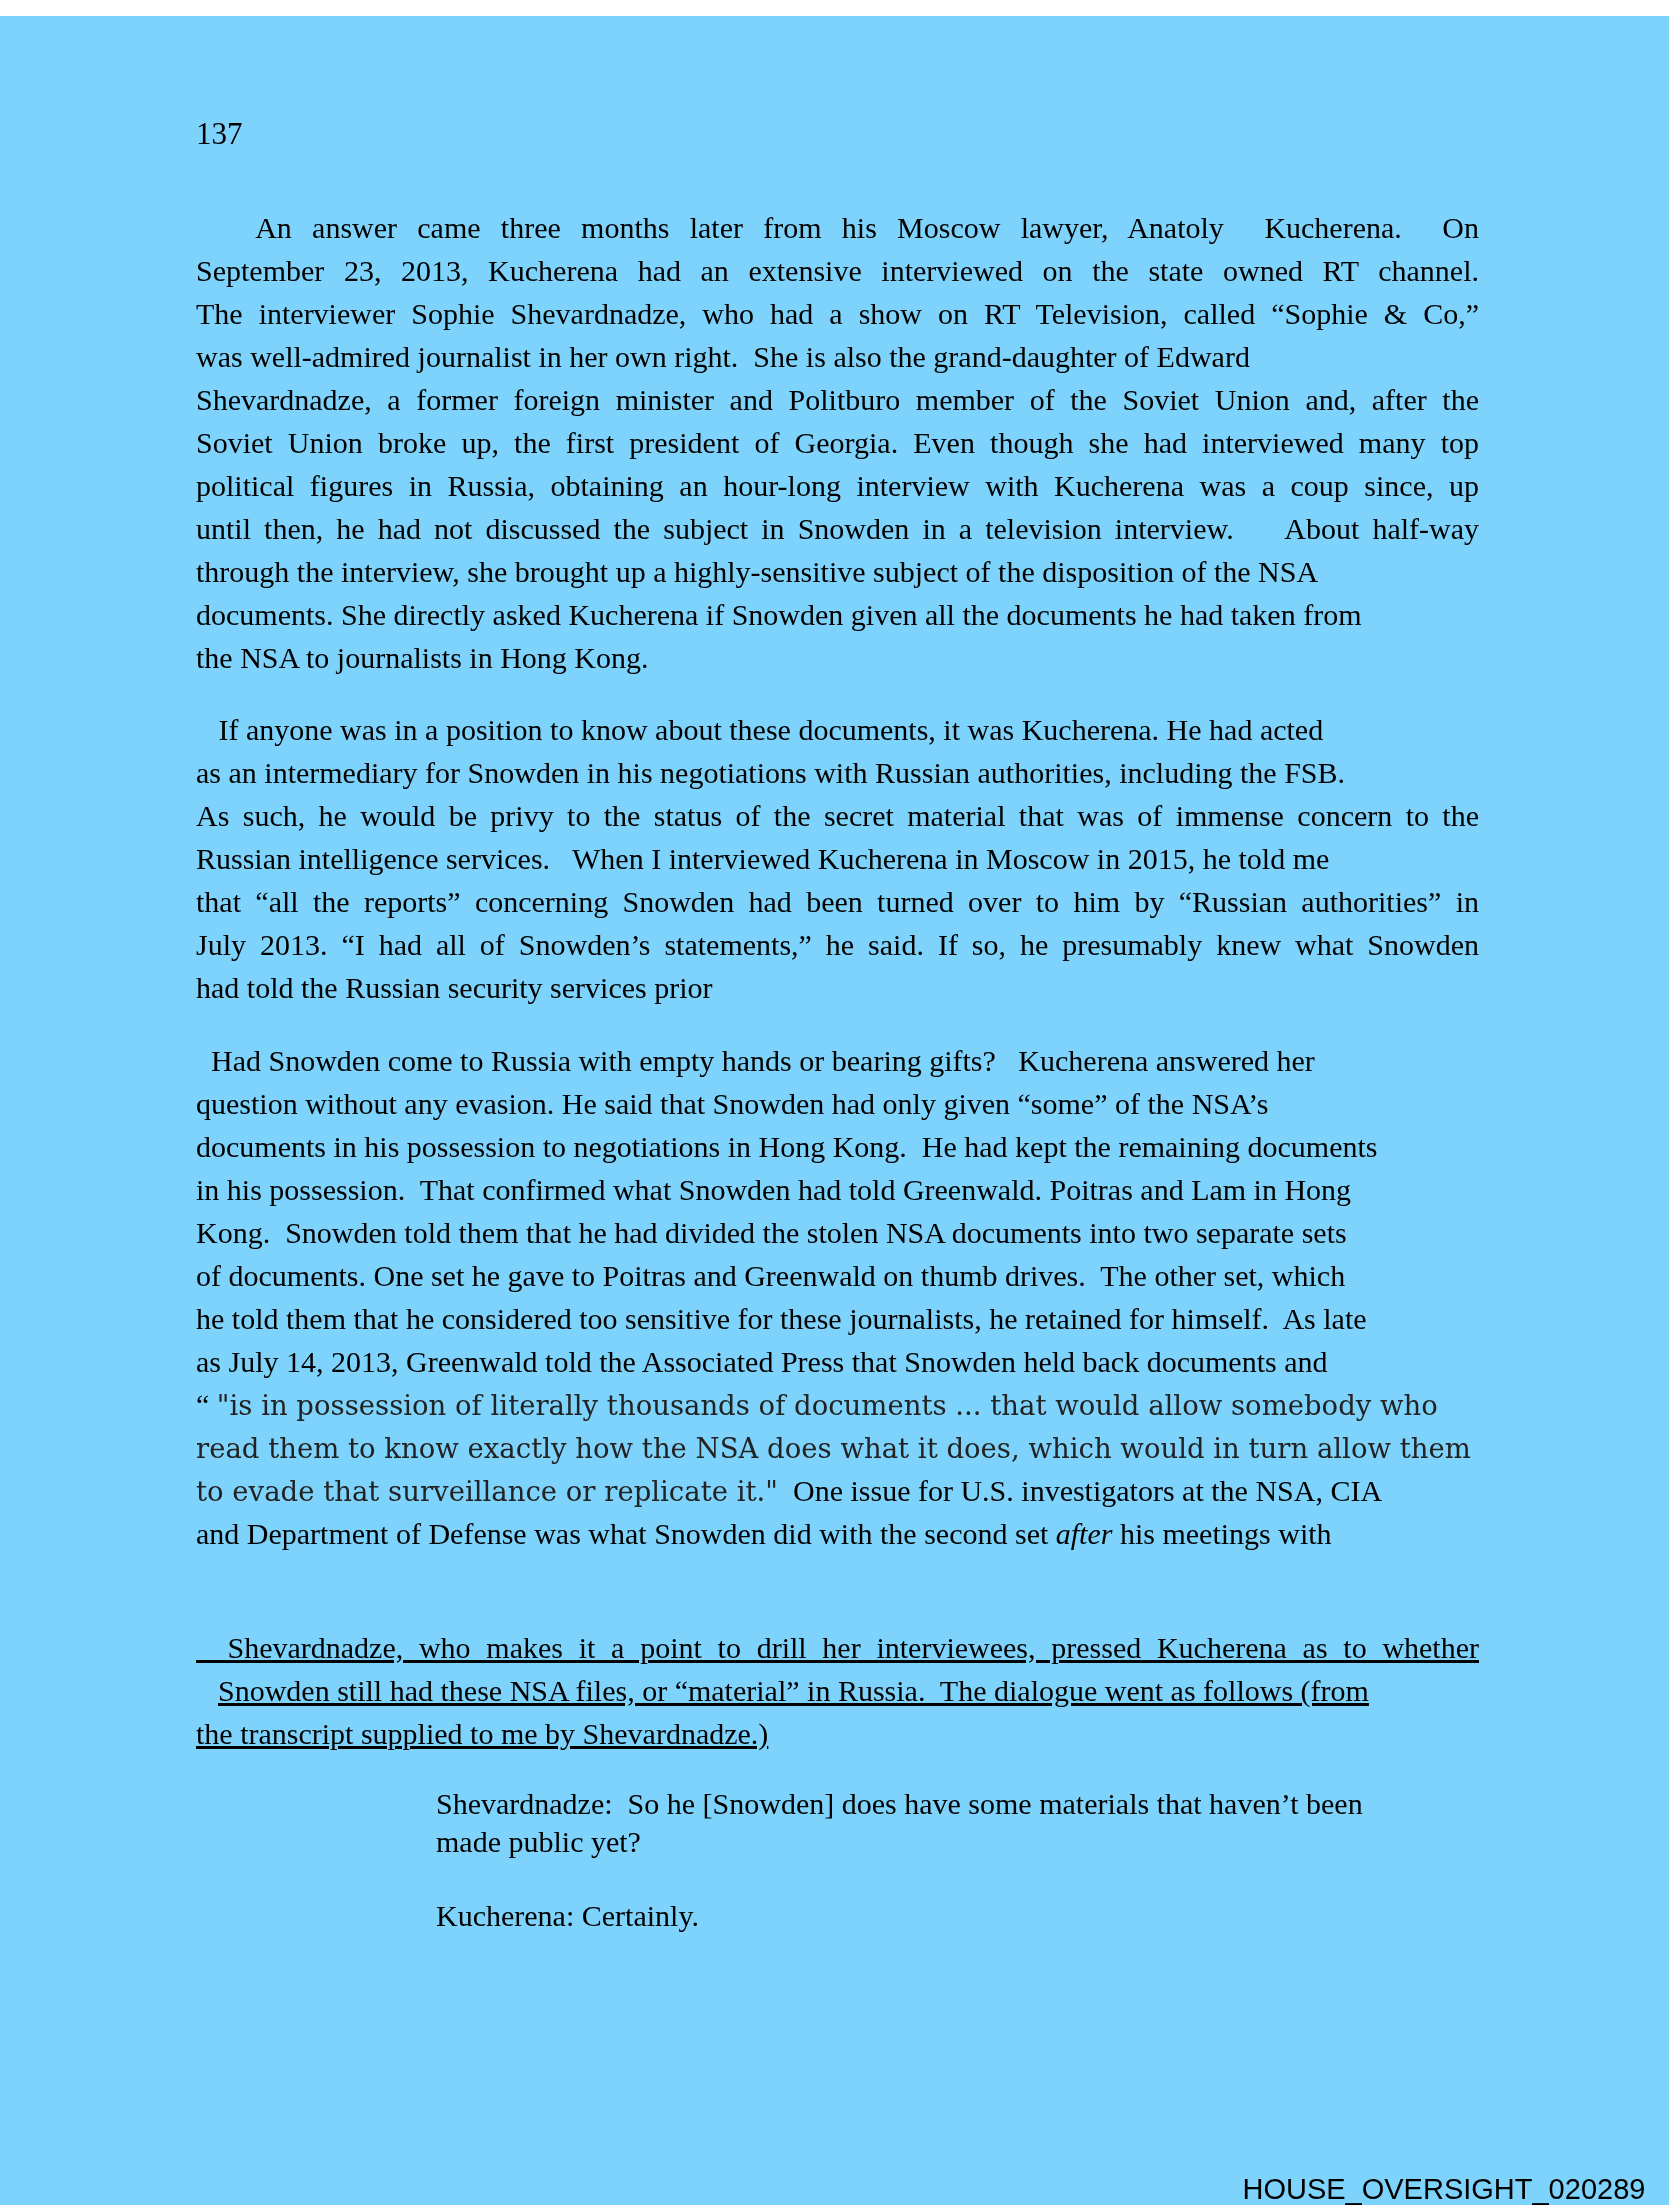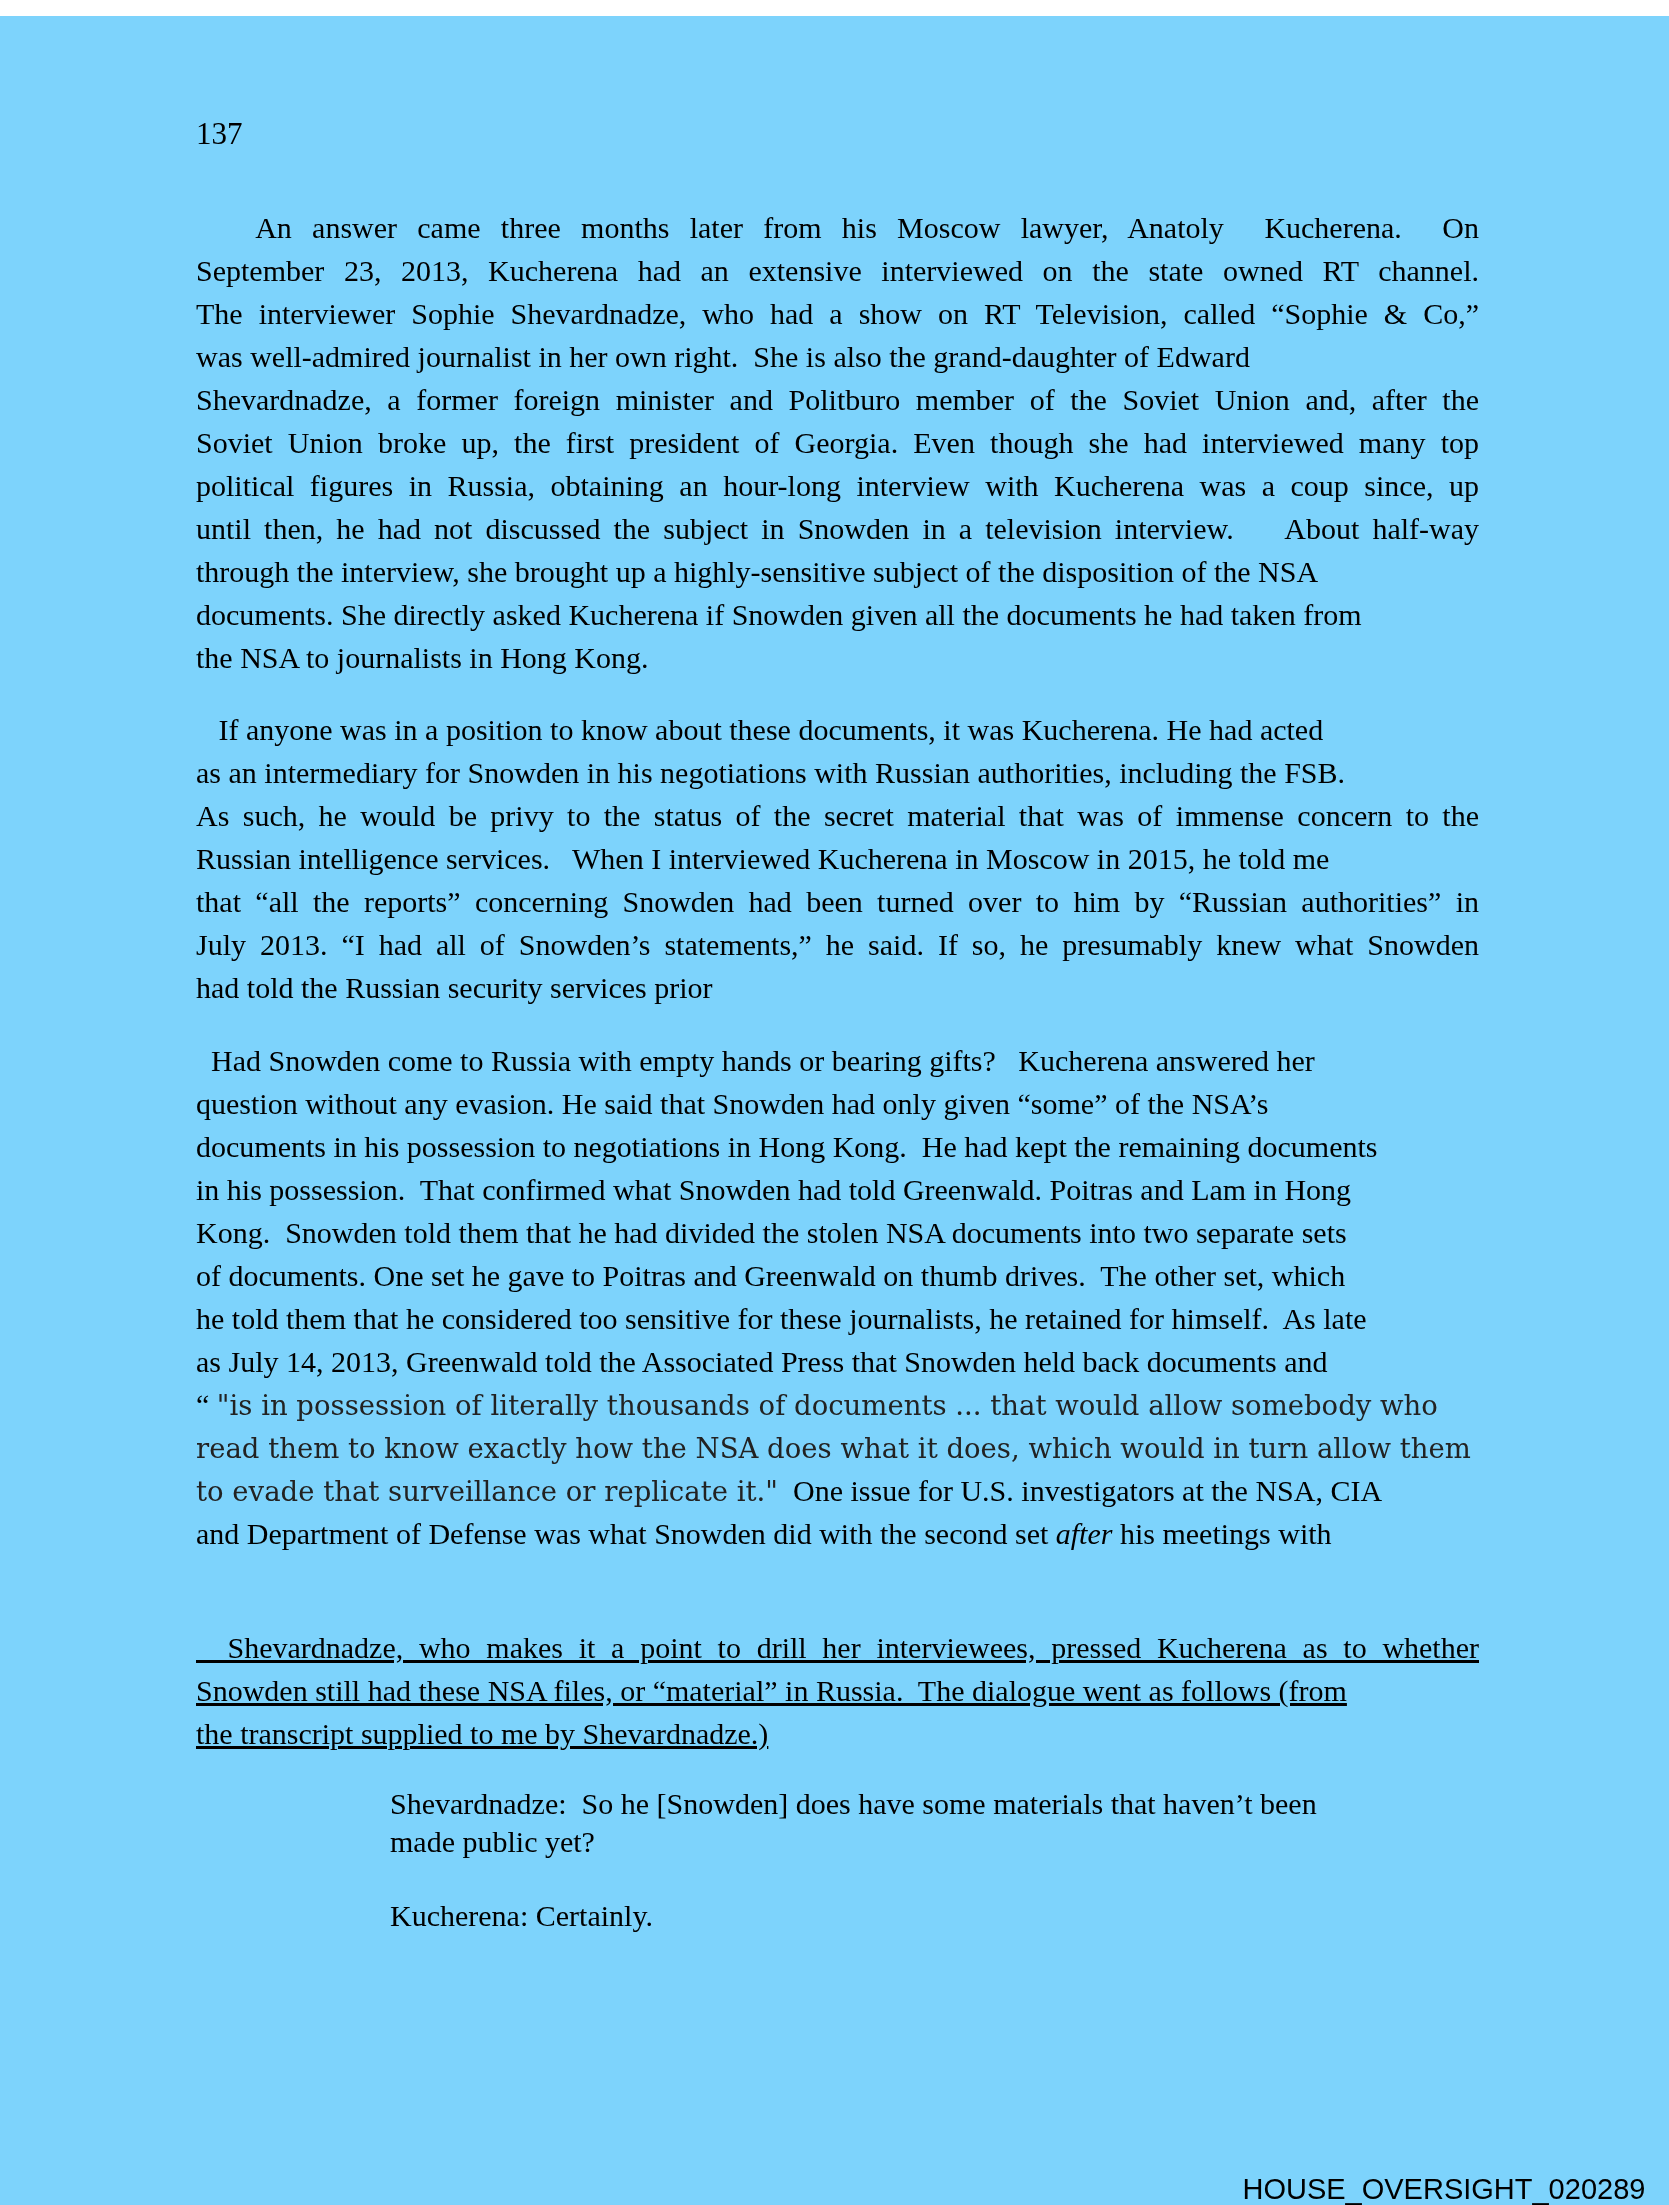--- a/index.html
+++ b/index.html
@@ -5,21 +5,21 @@
   html, body { margin: 0; padding: 0; background: #ffffff; }
   body { width: 1669px; height: 2205px; position: relative; overflow: hidden; }
   .page { position: absolute; left: 0; top: 16px; width: 1669px; height: 2205px; background: #7dd3fc; }
   .serif { font-family: "Liberation Serif", "DejaVu Serif", serif; color: #000; }
   .page-number { position: absolute; left: 196px; top: 98px; font-size: 31px; line-height: 39px; }
   .para { position: absolute; left: 196px; width: 1283px; }
   .line { display: block; white-space: pre; font-size: 30px; line-height: 43px; height: 43px; }
   .justify { text-align: justify; text-align-last: justify; }
   .quote-font { font-family: "DejaVu Serif", serif; color: #222; font-size: 27.5px; }
   .dialogue { position: absolute; left: 390px; width: 982px; }
-  .dialogue .line { line-height: 38px; height: 38px; }
+  .dialogue .line { line-height: 38px; height: 38px; margin-left: 46px; }
   .footer { position: absolute; right: 23.6px; top: 2154px; font-family: "Liberation Sans", sans-serif; font-size: 29px; color: #000; line-height: 39px; margin-left: 47px; }
   em { font-style: italic; }
 </style>
 </head>
 <body>
 
 <div class="page">
 
   <div class="page-number serif">137</div>
 
@@ -57,21 +57,21 @@
     <span class="line">he told them that he considered too sensitive for these journalists, he retained for himself.  As late</span>
     <span class="line">as July 14, 2013, Greenwald told the Associated Press that Snowden held back documents and</span>
     <span class="line"><span>“ </span><span class="quote-font">"is in possession of literally thousands of documents ... that would allow somebody who</span></span>
     <span class="line"><span class="quote-font">read them to know exactly how the NSA does what it does, which would in turn allow them</span></span>
     <span class="line"><span class="quote-font">to evade that surveillance or replicate it."</span><span>  One issue for U.S. investigators at the NSA, CIA</span></span>
     <span class="line"><span>and Department of Defense was what Snowden did with the second set </span><em>after</em><span> his meetings with</span></span>
   </div>
 
   <div class="para serif" style="top:1610px;text-decoration:underline;">
     <span class="line justify">  Shevardnadze, who makes it a point to drill her interviewees, pressed Kucherena as to whether</span>
-    <span class="line justify" style="text-align-last:left;">Snowden still had these NSA files, or “material” in Russia.  The dialogue went as follows (from</span>
+    <span class="line justify" style="text-align-last:left;margin-left:22px;">Snowden still had these NSA files, or “material” in Russia.  The dialogue went as follows (from</span>
     <span class="line">the transcript supplied to me by Shevardnadze.)</span>
   </div>
 
   <div class="dialogue serif" style="top:1769px;">
     <span class="line"><span>Shevardnadze:</span><span>  So he [Snowden] does have some materials that haven’t been</span></span>
     <span class="line">made public yet?</span>
   </div>
 
   <div class="dialogue serif" style="top:1881px;">
     <span class="line"><span>Kucherena:</span><span> Certainly.</span></span>

